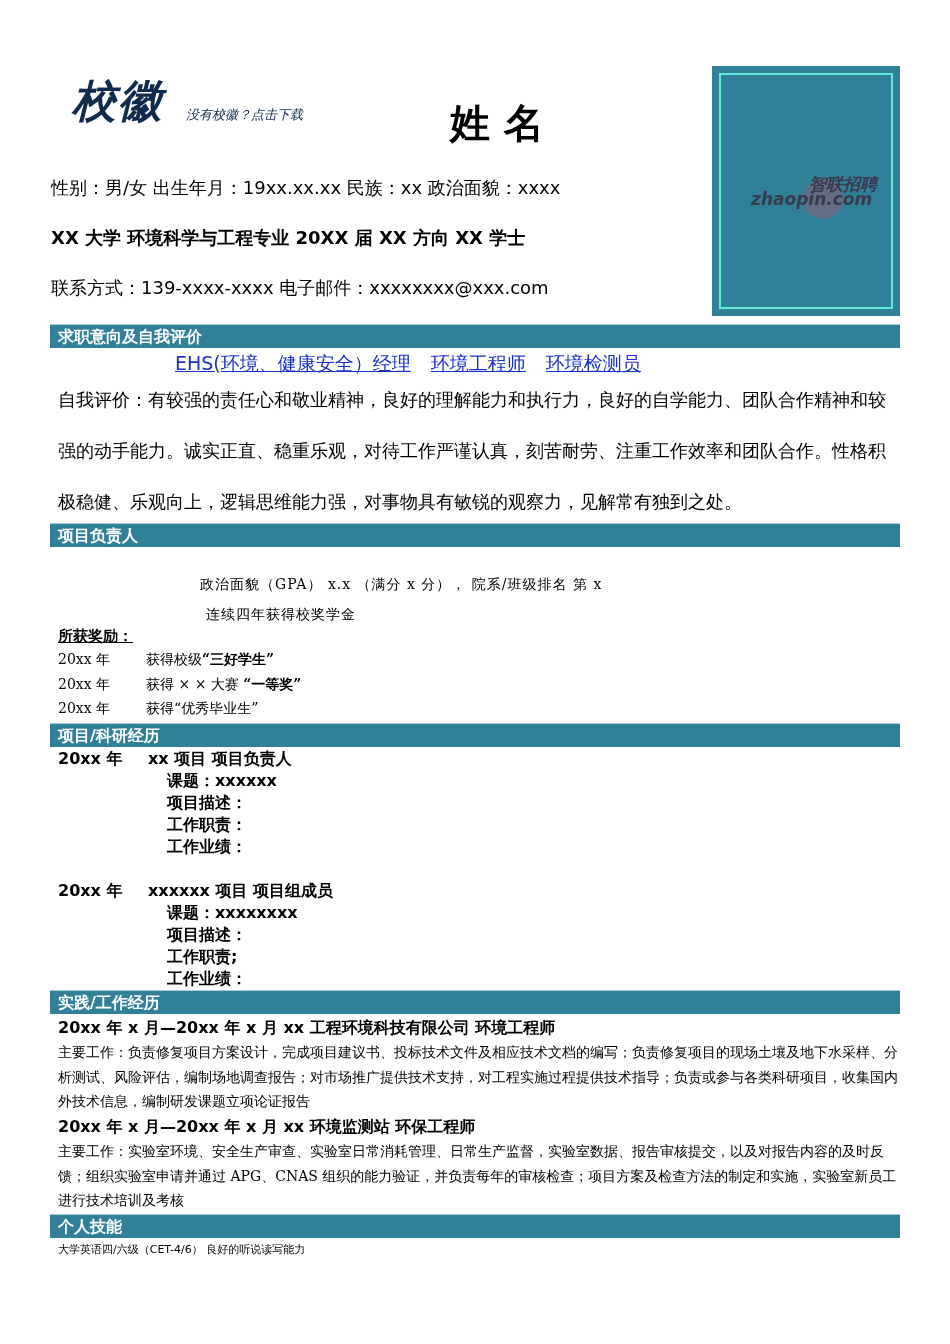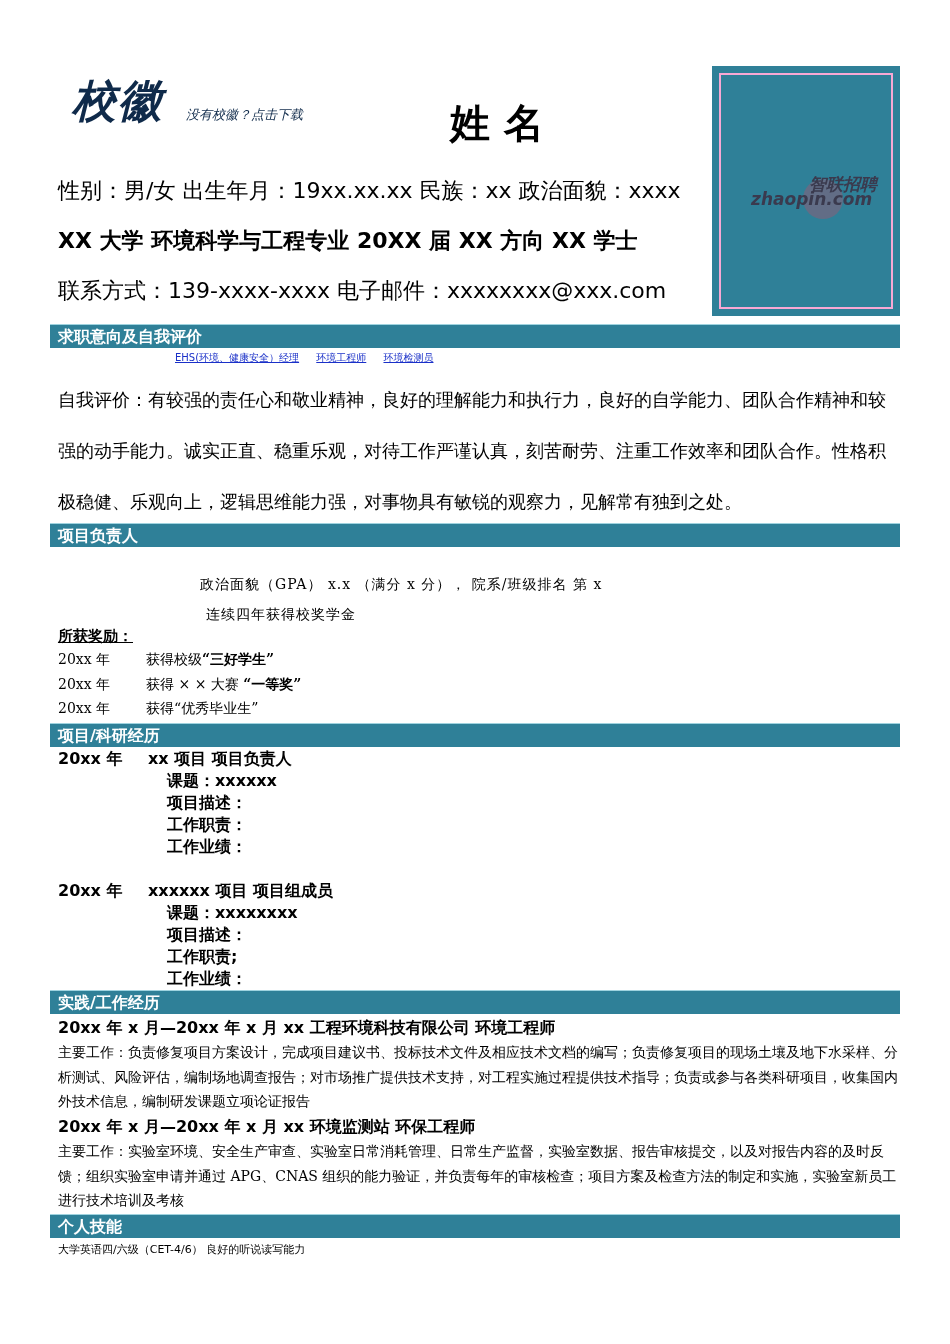--- a/index.html
+++ b/index.html
@@ -5,31 +5,31 @@
   html, body { margin:0; padding:0; background:#ffffff; }
   body { width:950px; height:1344px; position:relative; overflow:hidden;
          font-family:"DejaVu Sans", "Liberation Sans", sans-serif; color:#000; }
   .abs { position:absolute; }
   .logo-main { left:72px; top:72px; font-family:"DejaVu Serif","Liberation Serif",serif;
                font-size:44px; font-weight:bold; color:#0f2a4a; letter-spacing:2px; font-style:italic; }
   .logo-sub { left:186px; top:106px; font-family:"DejaVu Serif","Liberation Serif",serif;
               font-size:13px; font-style:italic; font-weight:normal; color:#0f2a4a; }
   .name { left:450px; top:96px; font-size:40px; font-weight:bold; letter-spacing:14px; }
   .photo { left:712px; top:66px; width:188px; height:250px; background:#2f8098; }
-  .photo-inner { position:absolute; left:7px; top:7px; right:7px; bottom:7px; border:2px solid #f9a8d4; }
+  .photo-inner { position:absolute; left:7px; top:7px; right:7px; bottom:7px; border:2px solid #5eead4; }
   .wm { position:absolute; left:30px; top:98px; width:130px; height:60px; }
   .wm-circle { position:absolute; left:52px; top:6px; width:40px; height:40px; border-radius:50%; background:#6b6a82; opacity:.85; }
   .wm-cn { position:absolute; left:58px; top:0; font-size:17px; font-weight:bold; font-style:italic; color:#3a3a4e; }
   .wm-en { position:absolute; left:0; top:16px; font-size:17px; font-weight:bold; font-style:italic; color:#3a3a4e; }
-  .info { left:58px; font-size:22px; }
+  .info { left:51px; font-size:18px; }
   .info.b { font-weight:bold; }
   .sec { left:50px; width:850px; height:24px; background:#2f8098; color:#fff;
          font-weight:bold; font-size:16px; line-height:24px; padding-left:8px; box-sizing:border-box;
          border-top:1px solid #9fd3df; }
-  .links { left:175px; top:351px; font-size:10px; }
+  .links { left:175px; top:351px; font-size:19px; }
   .links a { color:#1a30c8; text-decoration:underline; margin-right:14px; }
   .eval { left:58px; width:842px; font-size:18px; line-height:51px; top:374px; }
   .serif { font-family:"DejaVu Serif","Liberation Serif",serif; }
   .edu { left:200px; font-size:14px; letter-spacing:1px; }
   .award-h { left:58px; top:627px; font-size:15px; font-weight:bold; text-decoration:underline; }
   .aw { left:58px; font-size:14px; }
   .aw .yr { display:inline-block; width:88px; }
   .proj-head { left:58px; font-size:16px; font-weight:bold; }
   .proj-head .yr { display:inline-block; width:90px; }
   .proj-sub { left:167px; font-size:16px; font-weight:bold; }

